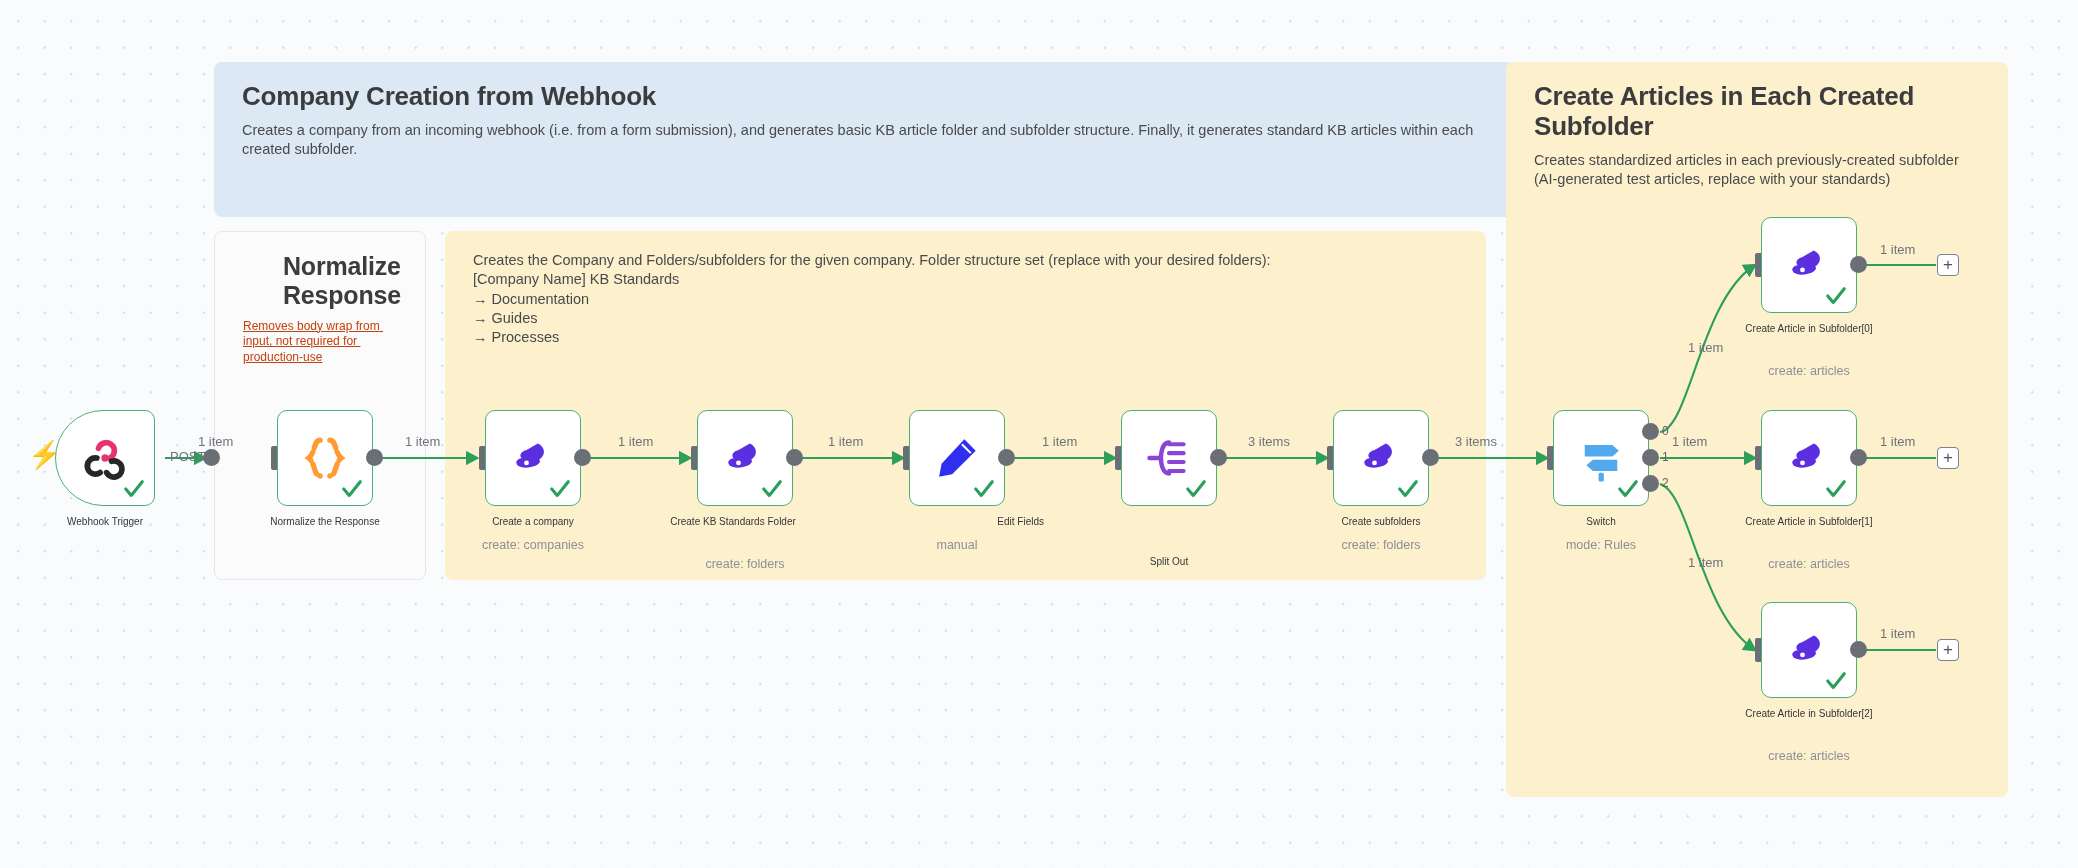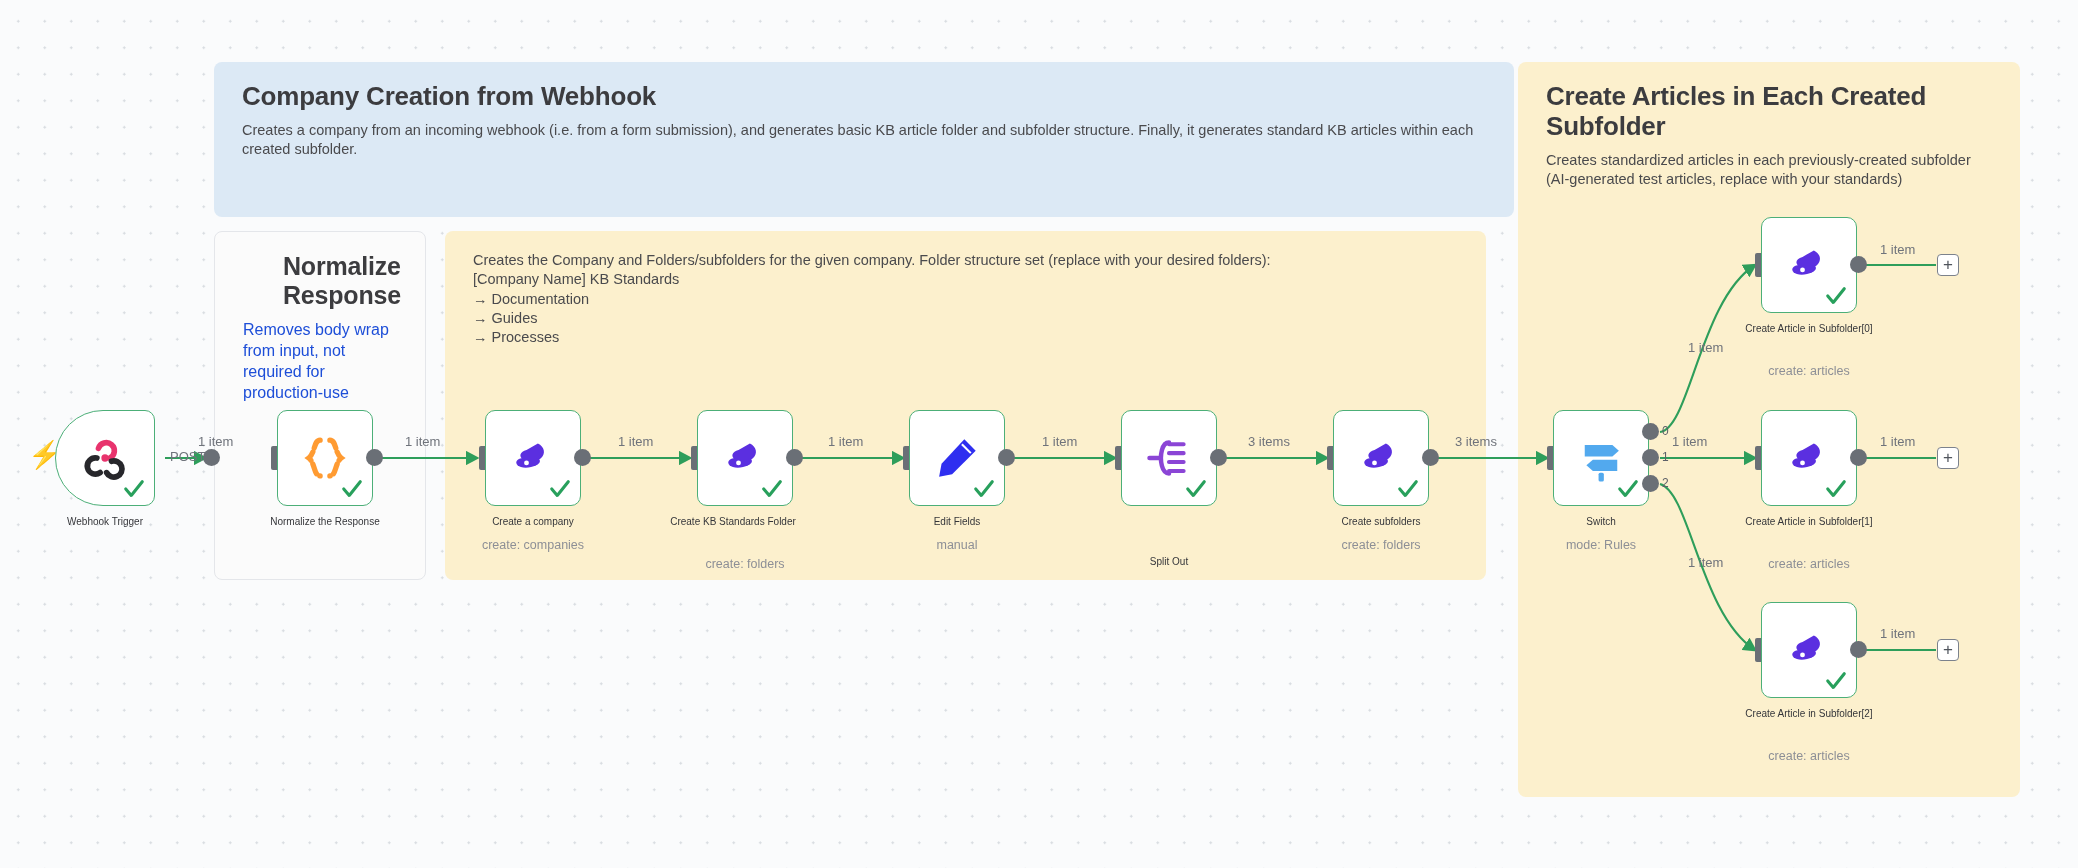--- a/index.html
+++ b/index.html
@@ -38,25 +38,25 @@
     line-height: 1.33;
     color: #4a4a4d;
     margin: 0;
     white-space: pre-wrap;
   }
   .note-blue  { background: #dce9f5; }
   .note-yellow{ background: #fcf0cd; }
   .note-white { background: #fbfbfb; border: 1px solid #e4e6ea; }
 
   #note-company  { left: 214px;  top: 62px;  width: 1300px; height: 155px; }
-  #note-articles { left: 1506px; top: 62px;  width: 502px;  height: 735px; margin-left: 12px; }
+  #note-articles { left: 1506px; top: 62px;  width: 502px;  height: 735px; }
   #note-normalize{ left: 214px;  top: 231px; width: 212px;  height: 349px; }
   #note-content  { left: 445px;  top: 231px; width: 1041px; height: 349px; }
   #note-normalize .note-title { font-size: 25px; margin-left: 40px; }
-  #note-normalize .note-body  { font-size: 16px; color: #1d4ed8; }
+  #note-normalize .note-body  { font-size: 12px; color: #c2410c; text-decoration: underline; }
 
   
   #wires { position: absolute; left: 0; top: 0; width: 2078px; height: 868px; pointer-events: none; }
 
   
   .node {
     position: absolute;
     width: 96px; height: 96px;
     background: #ffffff;
     border: 1.6px solid #4caf78;
@@ -279,21 +279,21 @@
     <div class="node">
       <svg class="glyph" viewBox="0 0 64 64">
         <path d="M41 9 L55 23 L26 52 L10 55 L13 39 Z" fill="#2f2ff0"></path>
         <path d="M38 15 L49 26" stroke="#ffffff" stroke-width="2.6"></path>
       </svg>
       <svg class="check" viewBox="0 0 24 24">
         <path d="M3 12 L9 19 L21 4" fill="none" stroke="#28a05c" stroke-width="3.4" stroke-linecap="round" stroke-linejoin="round"></path>
       </svg>
     </div>
     <div class="dot-out" style="left:89px; top:39px;"></div>
-    <div class="node-label" style="left:48px; top:106px;">Edit Fields</div>
+    <div class="node-label" style="left:40px; top:106px;text-align:right;">Edit Fields</div>
     <div class="node-sub" style="left:48px; top:128px;">manual</div>
   </div>
   <div class="wire-label" style="left:1042px; top:434px;">1 item</div>
 
   <div class="node-wrap" style="left:1121px; top:410px;">
     <div class="port-in" style="left:-6px; top:36px;"></div>
     <div class="node">
       <svg class="glyph" viewBox="0 0 64 64">
         <path d="M8 32 L20 32" stroke="#8b45d6" stroke-width="5.5" stroke-linecap="round"></path>
         <path d="M32 13 C22 13 22 32 22 32 C22 32 22 51 32 51" fill="none" stroke="#8b45d6" stroke-width="5.5" stroke-linecap="round"></path>

